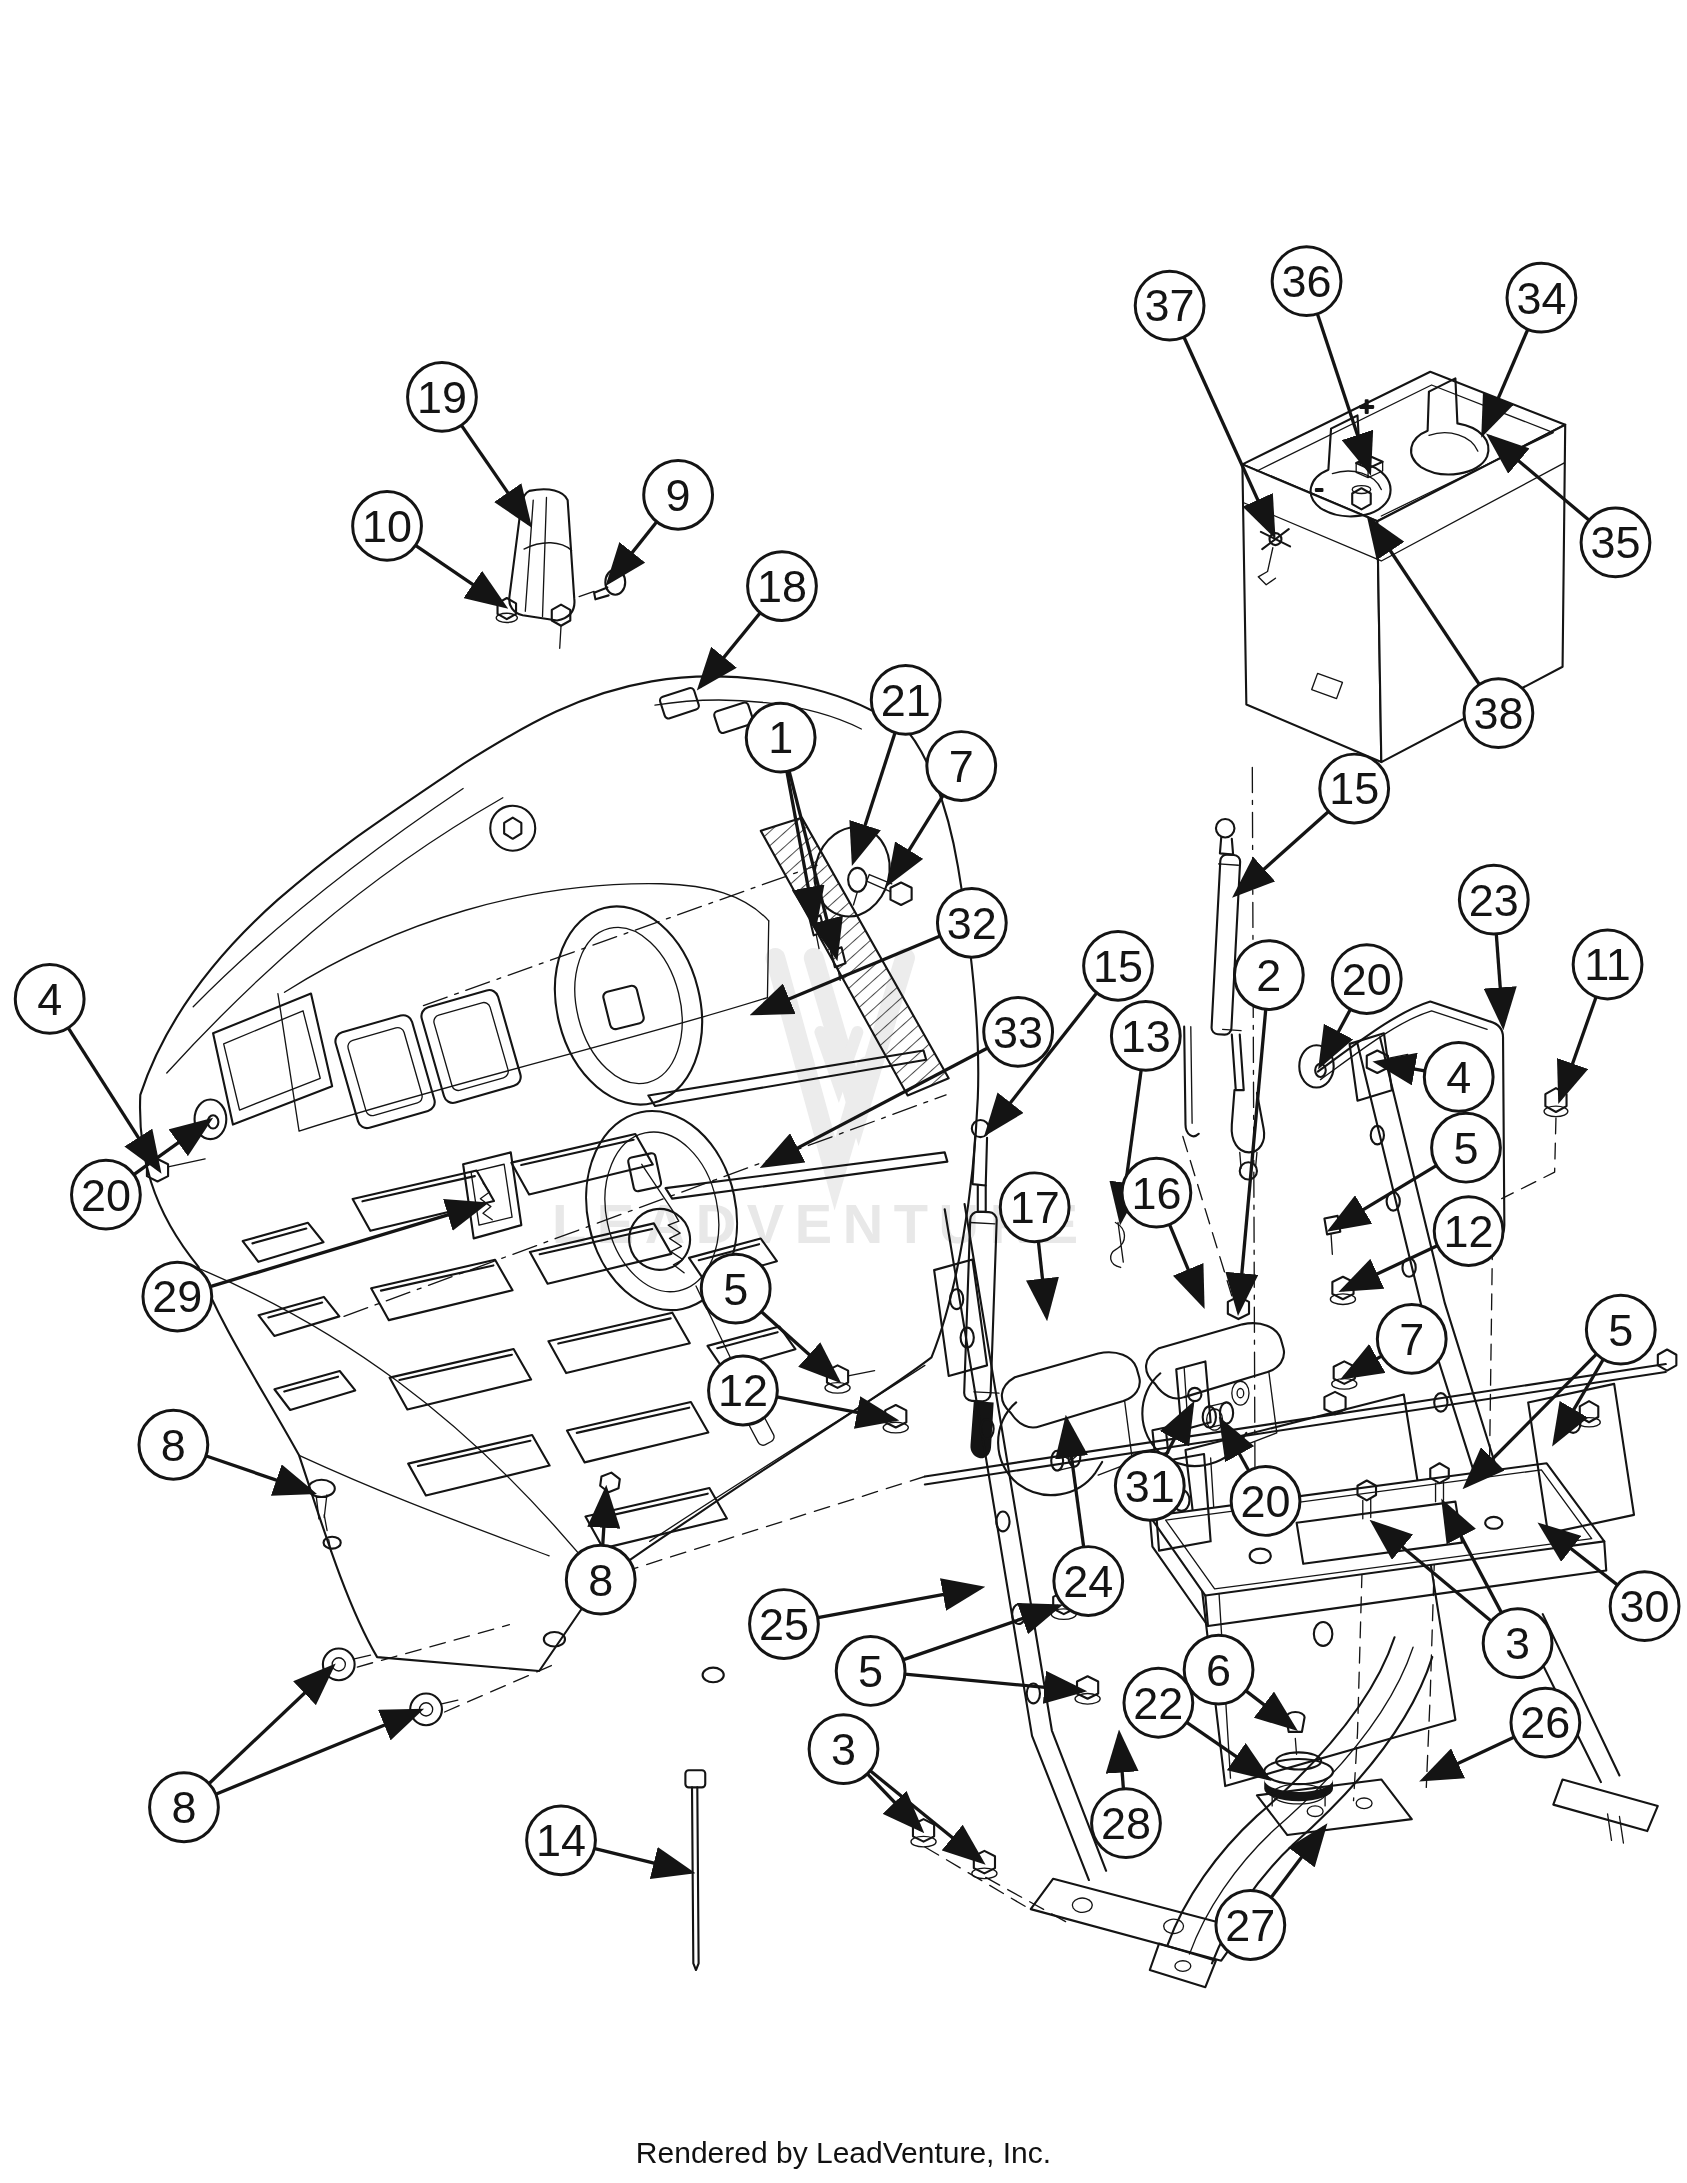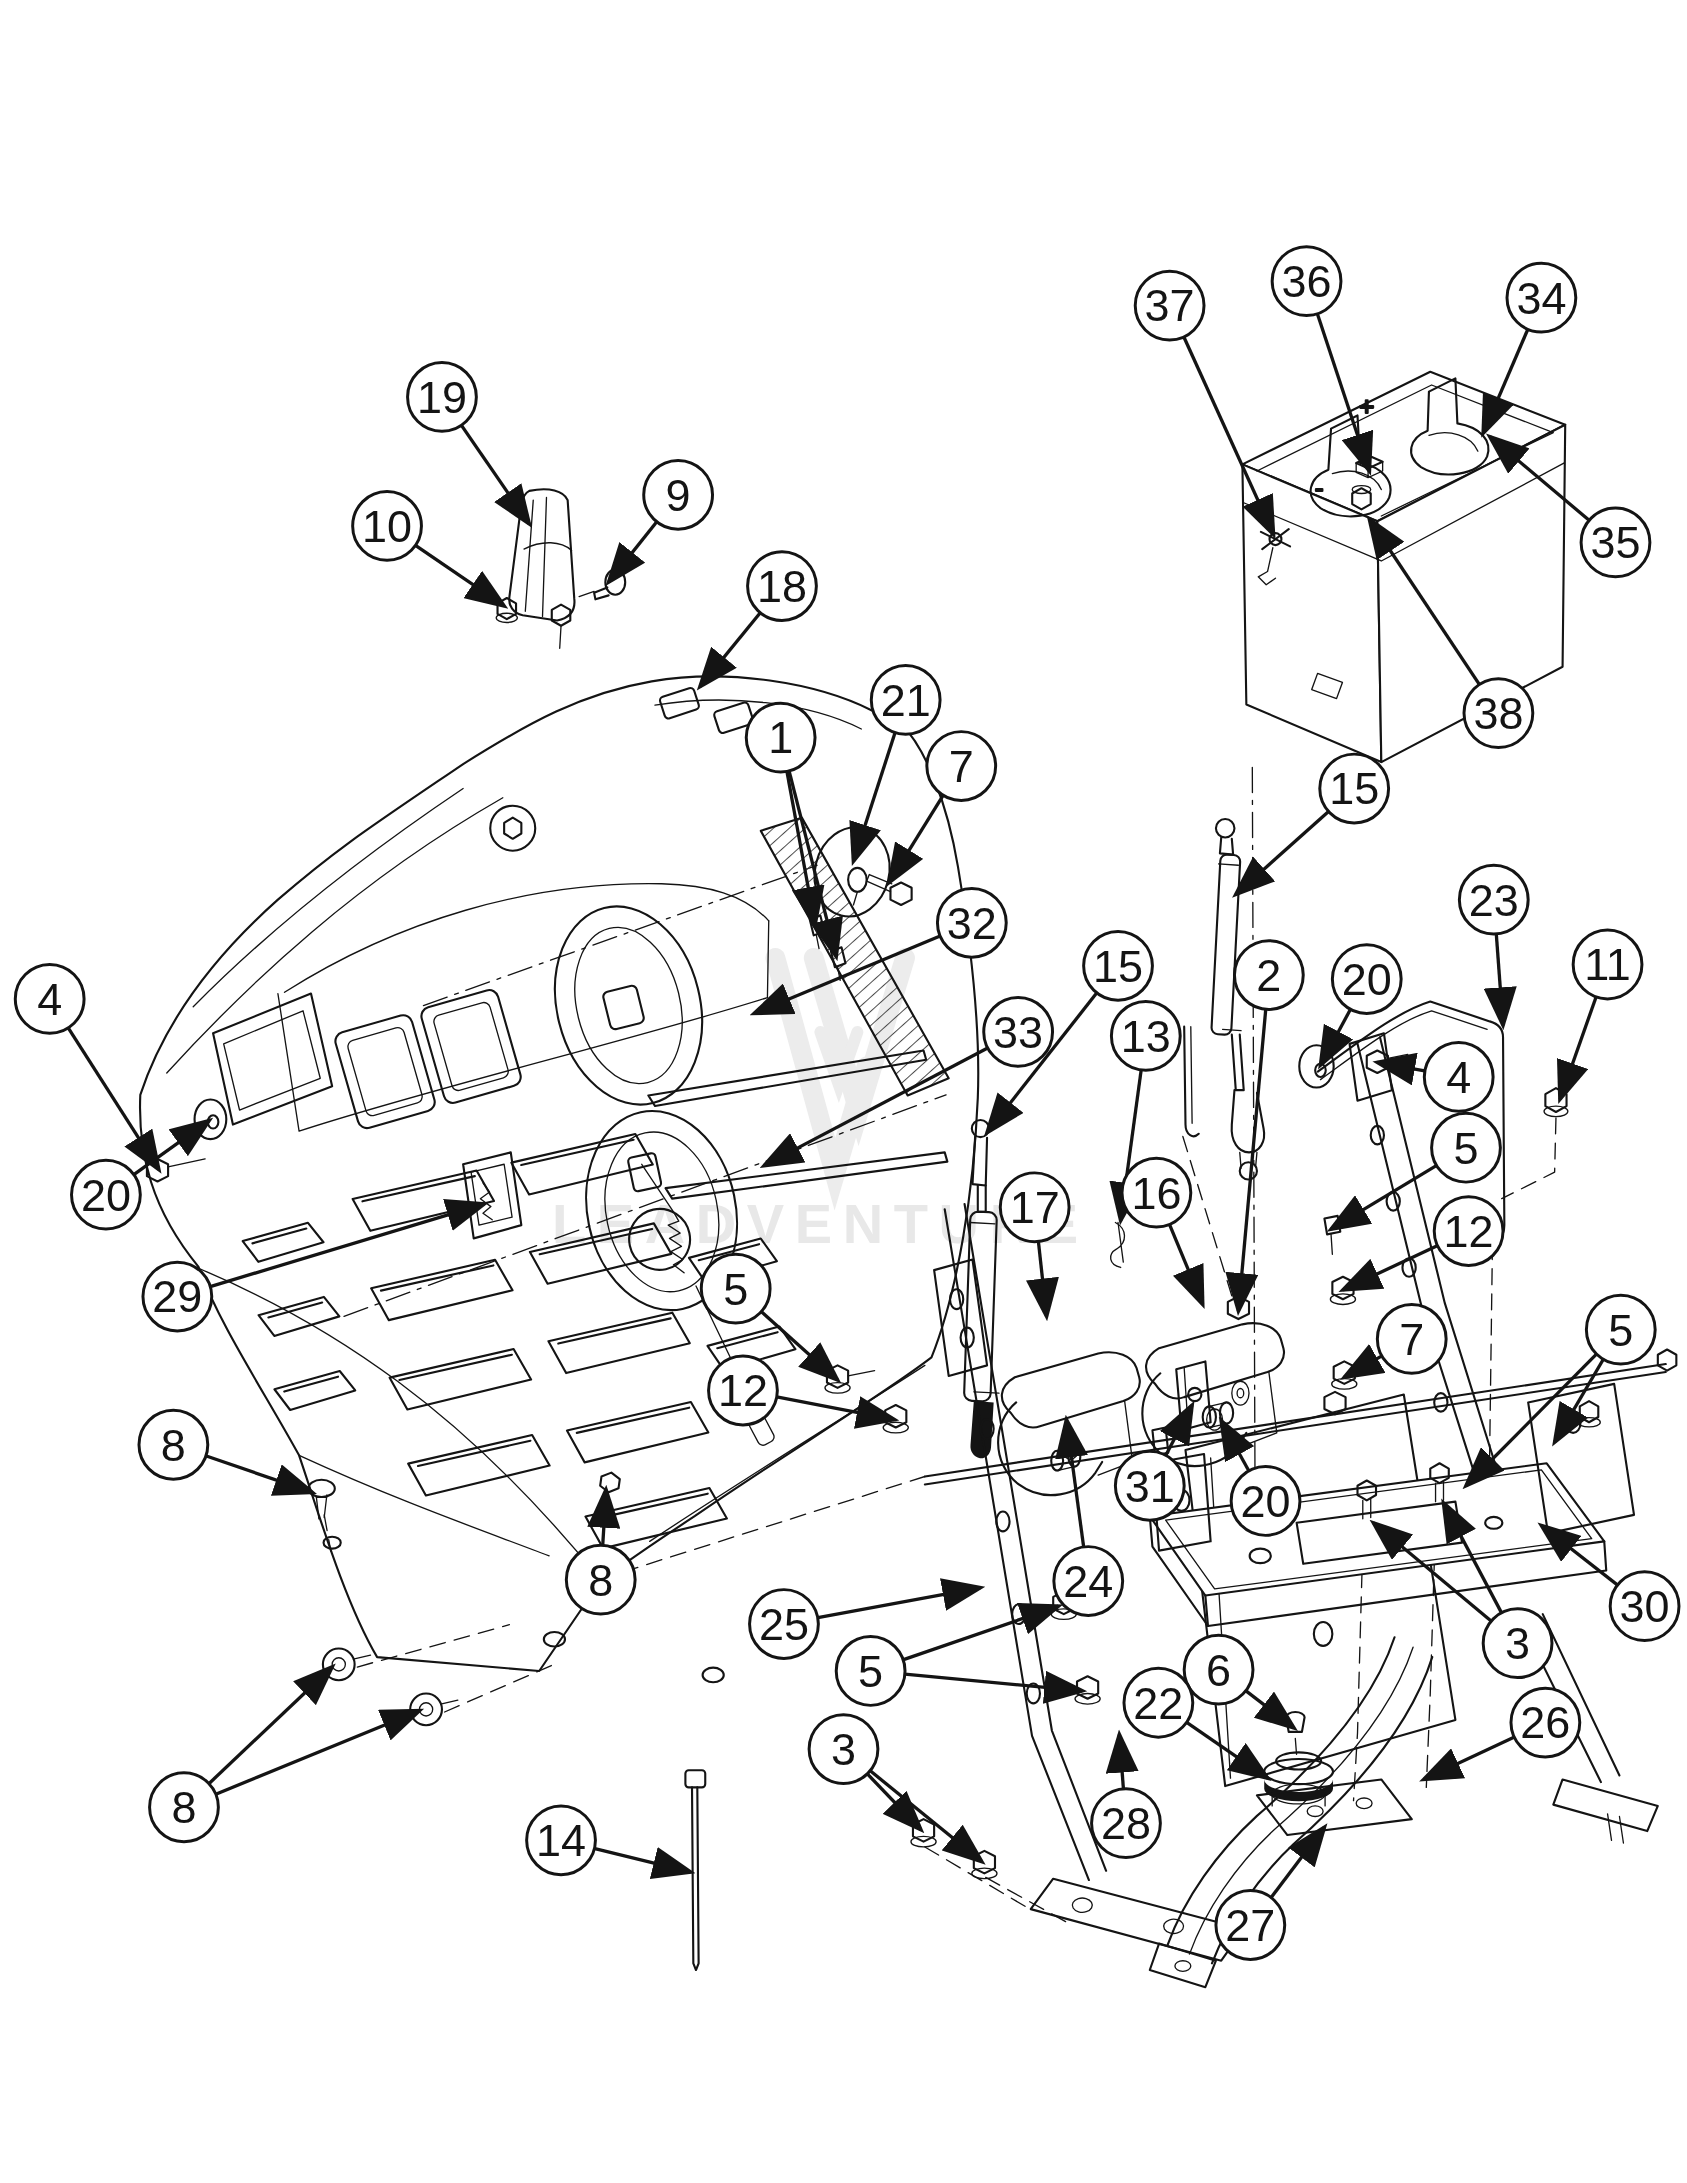--- a/index.html
+++ b/index.html
@@ -664,14 +664,15 @@
         </g>
         <g>
           <line x1="1308.2237904202134" y1="2678.643610523641" x2="1392" y2="2766" class="leader" marker-end="url(#arrow)"></line>
           <line x1="1312.2371170346546" y1="2674.2885640951736" x2="1484" y2="2814" class="leader" marker-end="url(#arrow)"></line>
           <circle cx="1275" cy="2644" r="52" class="co-circle"></circle>
           <text x="1275" y="2668" class="co-text">3</text>
         </g>
       </g>
   </svg>
 
+  <div id="footer">Rendered by LeadVenture, Inc.</div>
 </div>
 
 
 </body></html>

